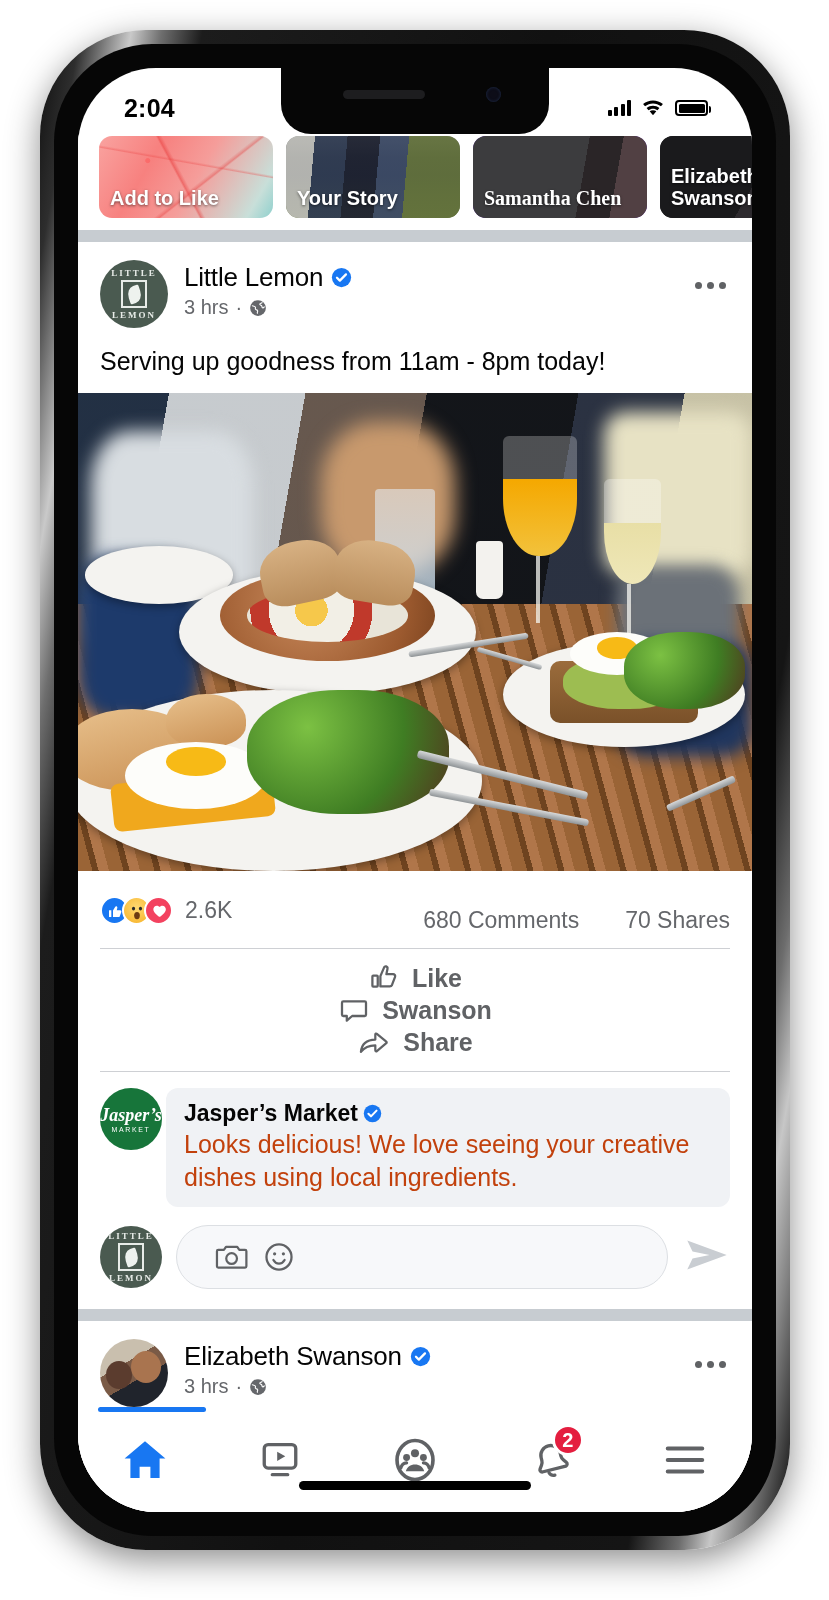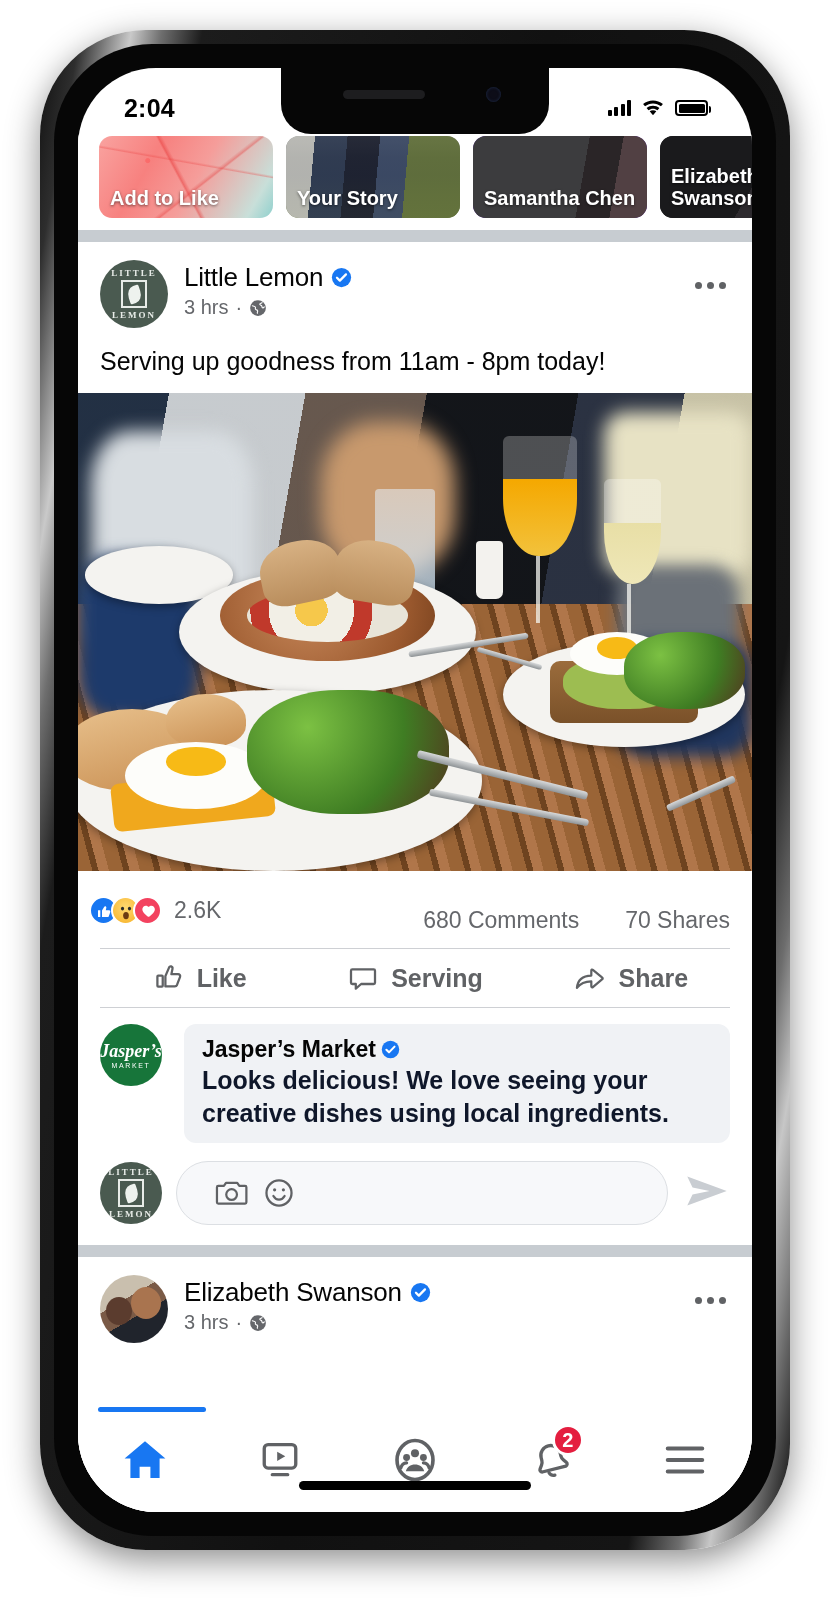--- a/index.html
+++ b/index.html
@@ -112,21 +112,21 @@
   .st-add { background: linear-gradient(120deg,#f9a3a0 0%,#f7817f 30%,#f59d9a 55%,#c8dfd9 88%,#8fd0cd 100%); }
   .st-add::before{content:"";position:absolute;inset:0;
     background:
       radial-gradient(circle at 28% 30%, rgba(255,80,80,.45) 0 2px, transparent 3px),
       linear-gradient(62deg, transparent 46%, rgba(230,50,50,.45) 47%, transparent 49%),
       linear-gradient(-38deg, transparent 40%, rgba(230,60,60,.4) 41%, transparent 43%),
       linear-gradient(10deg, transparent 62%, rgba(235,70,70,.35) 63%, transparent 65%);}
   .st-your { background: linear-gradient(180deg,#9a9a96 0%,#3e434a 26%,#2b3340 48%,#4e5a3c 72%,#6b7a42 100%); }
   .st-your::before{content:"";position:absolute;inset:0;
     background:linear-gradient(95deg,#bdbdb8 0 16%,#2f3b52 16% 34%,#1d2130 34% 52%,#3c4a66 52% 68%,#63723c 68% 100%);opacity:.92;}
-  .st-sam  { background: #4c1d95; }
+  .st-sam  { background: #4c1d95; font-family: Liberation Serif, serif; }
   .st-sam::before{content:"";position:absolute;inset:0;
     background:linear-gradient(100deg,#3c3c3e 0 62%,#2a2527 62% 80%,#514043 80% 100%);}
   .st-eliz { background: #1d1d1f; }
   .st-eliz::before{content:"";position:absolute;inset:0;
     background:linear-gradient(120deg,#1a1a1c 0 55%,#2d2a2e 55% 100%);}
 
   .gap { height: 12px; background: #c7ccd1; }
 
   
   .post { background:#fff; }
@@ -181,49 +181,49 @@
   .glass-c { position:absolute; border-radius:6px 6px 52% 52%;
              background: linear-gradient(180deg, rgba(255,255,255,.3) 0 42%, #e8dfa6 42%, #efe7b8 100%); }
   .stem    { position:absolute; width:4px; background: rgba(245,245,240,.75); }
   .shaker  { position:absolute; border-radius:4px 4px 7px 7px; background:#f3f2ee; }
   .cheese  { position:absolute; border-radius:8px; background:#f0a81d; transform: rotate(-6deg); }
   .avo     { position:absolute; border-radius:46%; background:#9dbd51; }
   .toast   { position:absolute; border-radius:10px; background: linear-gradient(180deg,#9b6c3c,#7a5129); }
   .cutlery { position:absolute; background: linear-gradient(180deg,#d8dadb,#8e9396); border-radius:3px; }
 
   
-  .engagement { display:flex; align-items:center; padding: 16px 22px 14px 11px; }
+  .engagement { display:flex; align-items:center; padding: 16px 22px 14px 22px; }
   .reacts { display:flex; align-items:center; }
   .rx { width: 29px; height: 29px; border-radius:50%; display:flex;align-items:center;justify-content:center;
         border:2px solid #fff; }
   .rx:not(:first-child){ margin-left:-7px; }
   .rx-like { background:#1877f2; }
   .rx-wow  { background: radial-gradient(circle at 50% 38%, #ffd972, #f7b125); }
   .rx-love { background:#f3425f; }
   .rx svg { display:block; }
   .rx-count { font-size: 23px; color:#65676b; margin-left: 12px; }
   .eng-spacer { flex:1 1 auto; }
   .eng-link { font-size: 23px; color:#65676b;margin-top:20px; }
   .eng-link.shares { margin-left: 46px; }
 
   .divider { height:1px; background:#ced0d4; margin: 0 22px; }
 
-  .actions { display:flex; padding: 13px 14px 13px 14px; }
+  .actions { display:flex; padding: 13px 14px 13px 14px; flex-direction: column; }
   .action { flex:1 1 0; display:flex; align-items:center; justify-content:center; gap:12px; }
   .action span { font-size: 25px; font-weight:700; color:#606265; }
 
   .divider2 { height:1px; background:#ced0d4; margin: 0 22px 0 22px; }
 
   
   .comment-row { display:flex; align-items:flex-start; padding: 16px 22px 0 22px; }
   .c-avatar { flex:0 0 auto; width:62px; height:62px; border-radius:50%; overflow:hidden; position:relative;text-align:right; }
-  .bubble { margin-left: 22px; background:#f0f2f5; border-radius: 12px; padding: 12px 18px 14px 18px; flex:1 1 auto; }
+  .bubble { margin-left: 4px; background:#f0f2f5; border-radius: 12px; padding: 12px 18px 14px 18px; flex:1 1 auto; }
   .c-name-row { display:flex; align-items:center; gap:5px; }
   .c-name { font-size: 23px; font-weight:700; color:#050505; }
-  .c-text { font-size: 25px; color:#0f172a; line-height:1.3; margin-top: 1px; font-weight: bold; }
+  .c-text { font-size: 25px; color:#c2410c; line-height:1.3; margin-top: 1px; }
 
   .writer { display:flex; align-items:center; padding: 18px 22px 20px 22px; }
   .w-avatar { flex:0 0 auto; width:62px; height:62px; border-radius:50%; overflow:hidden; }
   .w-field { flex:1 1 auto; margin-left:14px; height:64px; border:1.5px solid #dcdfe3; border-radius:34px;
              display:flex; align-items:center; padding: 0 18px 0 24px; background:#f7f8fa; }
   .w-ph { flex:1 1 auto; font-size:24px; color:#8a8d91; }
   .w-ic { margin-left:14px; display:flex; align-items:center; }
   .send { flex:0 0 auto; margin-left:16px; }
 
   
@@ -422,21 +422,21 @@
             <svg width="32" height="32" viewBox="0 0 24 24">
               <path fill="none" stroke="#606265" stroke-width="1.7" stroke-linejoin="round" d="M9.3 10.6 12.1 4c.3-.6.9-.9 1.5-.7.8.3 1.2 1.1 1 1.9l-.8 3.9h5c1.1 0 1.9 1 1.5 2l-2.3 6.1c-.3.7-.9 1.1-1.6 1.1H9.3V10.6z"></path>
               <rect x="3.3" y="10.3" width="4" height="8.2" rx=".6" fill="none" stroke="#606265" stroke-width="1.7"></rect>
             </svg>
             <span>Like</span>
           </div>
           <div class="action">
             <svg width="32" height="32" viewBox="0 0 24 24">
               <path fill="none" stroke="#606265" stroke-width="1.7" stroke-linejoin="round" d="M4 5.5h16c.6 0 1 .4 1 1v9c0 .6-.4 1-1 1h-9.4L6.6 20v-3.5H4c-.6 0-1-.4-1-1v-9c0-.6.4-1 1-1z"></path>
             </svg>
-            <span>Serving</span>
+            <span>Swanson</span>
           </div>
           <div class="action">
             <svg width="34" height="32" viewBox="0 0 26 24">
               <path fill="none" stroke="#606265" stroke-width="1.7" stroke-linejoin="round" stroke-linecap="round" d="M3 19.5c.6-6.2 4.6-9.3 11-9.4V6.2c0-.6.7-.9 1.2-.5l7.2 6c.4.3.4.9 0 1.2l-7.2 6c-.5.4-1.2.1-1.2-.5v-3.9c-5 0-8.4 1.6-11 5z"></path>
             </svg>
             <span>Share</span>
           </div>
         </div>
 
         <div class="divider2"></div>

